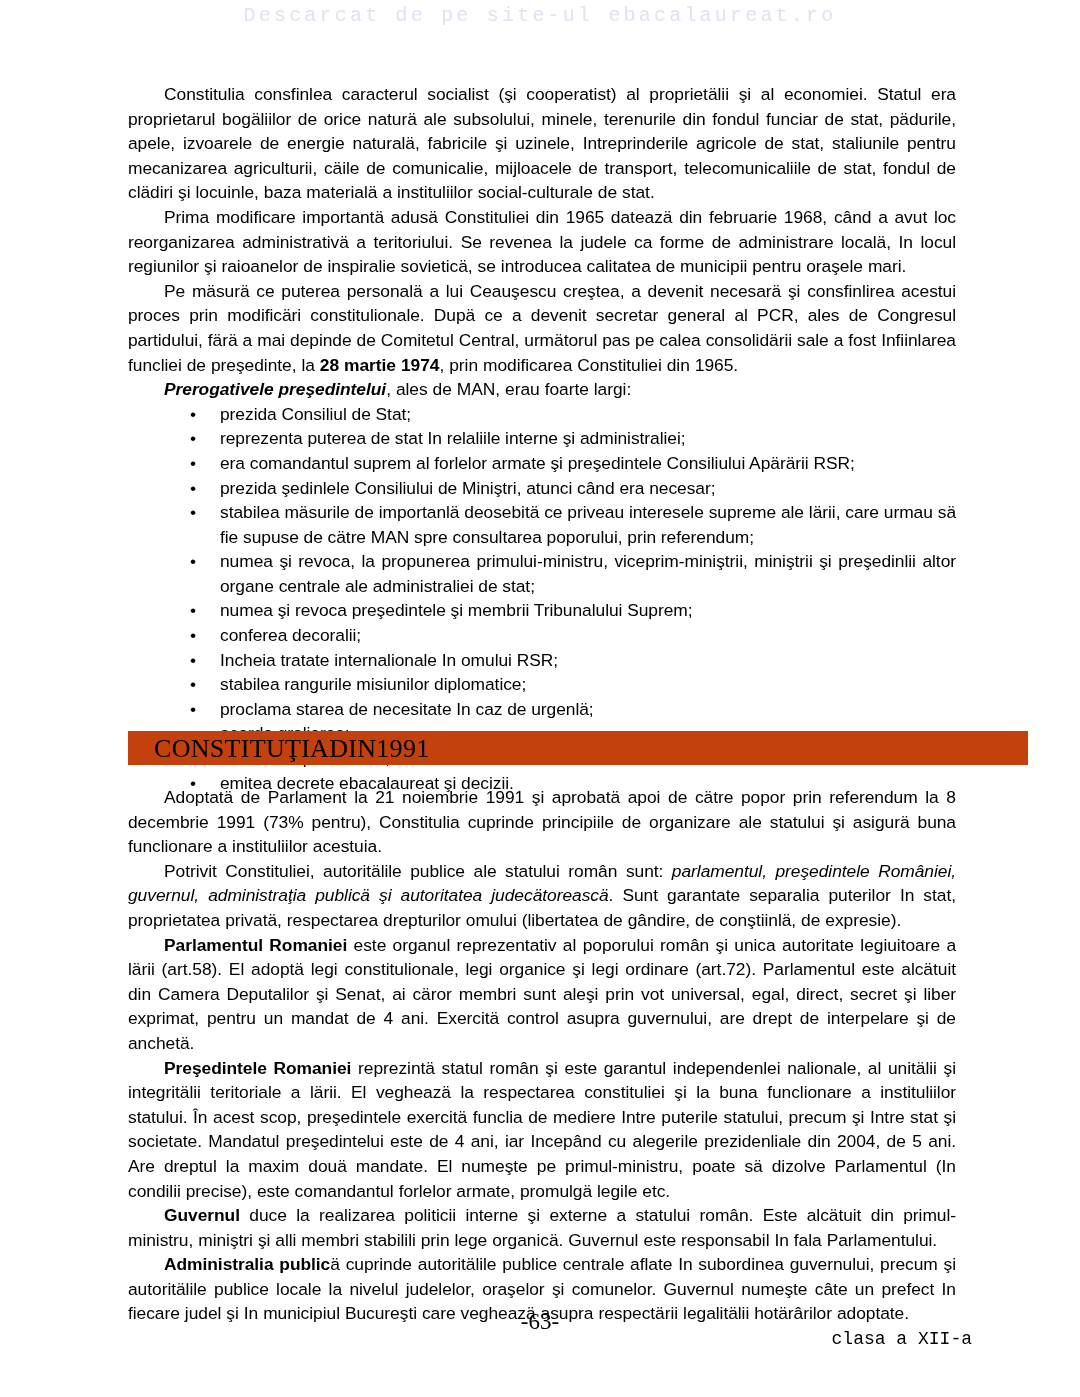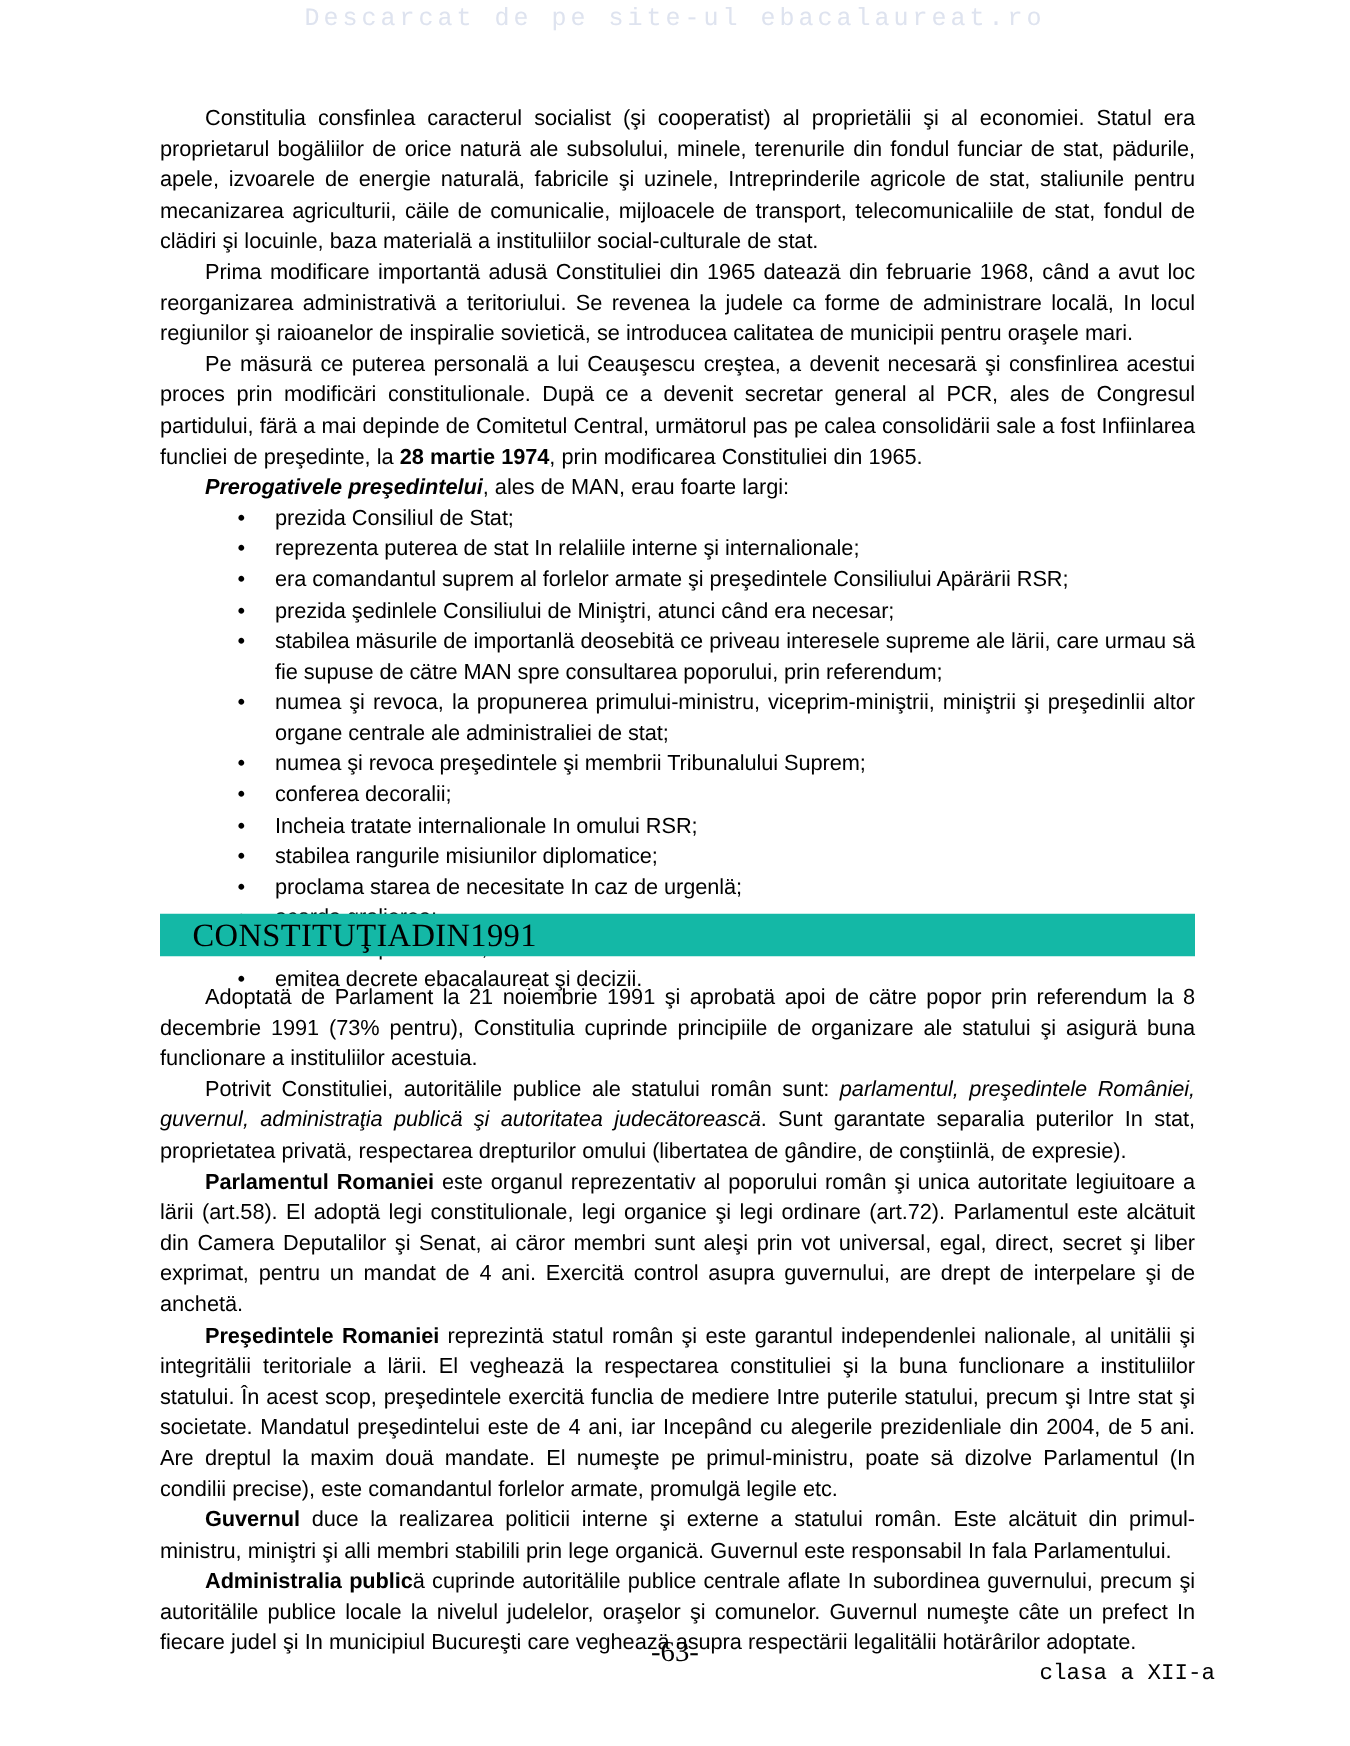--- a/index.html
+++ b/index.html
@@ -82,23 +82,23 @@
     font-size: 17.4px;
     line-height: 24.6px;
   }
   ul.bullets li.wide { text-align: justify; }
 
   
   .section-banner {
     position: absolute;
     left: 128px;
     top: 731px;
-    width: 828px;
+    width: 900px;
     height: 34px;
-    background: #14b8a6;
+    background: #c2410c;
   }
   .section-banner .banner-title {
     position: absolute;
     left: 26px;
     top: 1px;
     font-family: "Liberation Serif", "DejaVu Serif", serif;
     font-size: 26px;
     line-height: 33px;
     font-variant: small-caps;
     letter-spacing: 0.3px;
@@ -145,21 +145,21 @@
     <p class="para">Constitulia consfinlea caracterul socialist (şi cooperatist) al proprietälii şi al economiei. Statul era proprietarul bogäliilor de orice naturä ale subsolului, minele, terenurile din fondul funciar de stat, pädurile, apele, izvoarele de energie naturalä, fabricile şi uzinele, Intreprinderile agricole de stat, staliunile pentru mecanizarea agriculturii, cäile de comunicalie, mijloacele de transport, telecomunicaliile de stat, fondul de clädiri şi locuinle, baza materialä a instituliilor social-culturale de stat.</p>
 
     <p class="para">Prima modificare importantä adusä Constituliei din 1965 dateazä din februarie 1968, când a avut loc reorganizarea administrativä a teritoriului. Se revenea la judele ca forme de administrare localä, In locul regiunilor şi raioanelor de inspiralie sovieticä, se introducea calitatea de municipii pentru oraşele mari.</p>
 
     <p class="para"><span>Pe mäsurä ce puterea personalä a lui Ceauşescu creştea, a devenit necesarä şi consfinlirea acestui proces prin modificäri constitulionale. Dupä ce a devenit secretar general al PCR, ales de Congresul partidului, färä a mai depinde de Comitetul Central, urmätorul pas pe calea consolidärii sale a fost Infiinlarea funcliei de preşedinte, la </span><b>28 martie 1974</b><span>, prin modificarea Constituliei din 1965.</span></p>
 
     <p class="para"><span class="bi">Prerogativele preşedintelui</span><span>, ales de MAN, erau foarte largi:</span></p>
 
     <ul class="bullets">
       <li><span class="bullet-dot">•</span><span>prezida Consiliul de Stat;</span></li>
-      <li><span class="bullet-dot">•</span><span>reprezenta puterea de stat In relaliile interne şi internalionale;</span></li>
+      <li><span class="bullet-dot">•</span><span>reprezenta puterea de stat In relaliile interne şi administraliei;</span></li>
       <li><span class="bullet-dot">•</span><span>era comandantul suprem al forlelor armate şi preşedintele Consiliului Apärärii  RSR;</span></li>
       <li><span class="bullet-dot">•</span><span>prezida şedinlele Consiliului de Miniştri, atunci când era necesar;</span></li>
       <li class="wide"><span class="bullet-dot">•</span><span>stabilea mäsurile de importanlä deosebitä ce priveau interesele supreme ale lärii, care urmau sä fie supuse de cätre MAN spre consultarea poporului, prin referendum;</span></li>
       <li class="wide"><span class="bullet-dot">•</span><span>numea şi revoca, la propunerea primului-ministru, viceprim-miniştrii, miniştrii şi preşedinlii altor organe centrale ale administraliei de stat;</span></li>
       <li><span class="bullet-dot">•</span><span>numea şi revoca preşedintele şi membrii Tribunalului Suprem;</span></li>
       <li><span class="bullet-dot">•</span><span>conferea decoralii;</span></li>
       <li><span class="bullet-dot">•</span><span>Incheia tratate internalionale In omului RSR;</span></li>
       <li><span class="bullet-dot">•</span><span>stabilea rangurile misiunilor diplomatice;</span></li>
       <li><span class="bullet-dot">•</span><span>proclama starea de necesitate In caz de urgenlä;</span></li>
       <li><span class="bullet-dot">•</span><span>acorda gralierea;</span></li>

